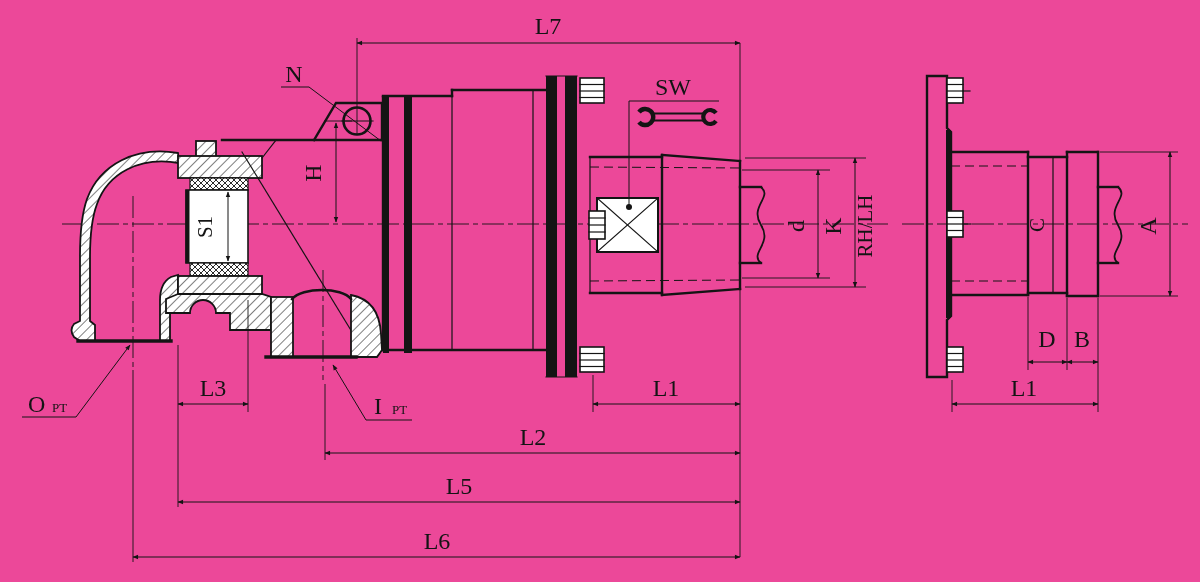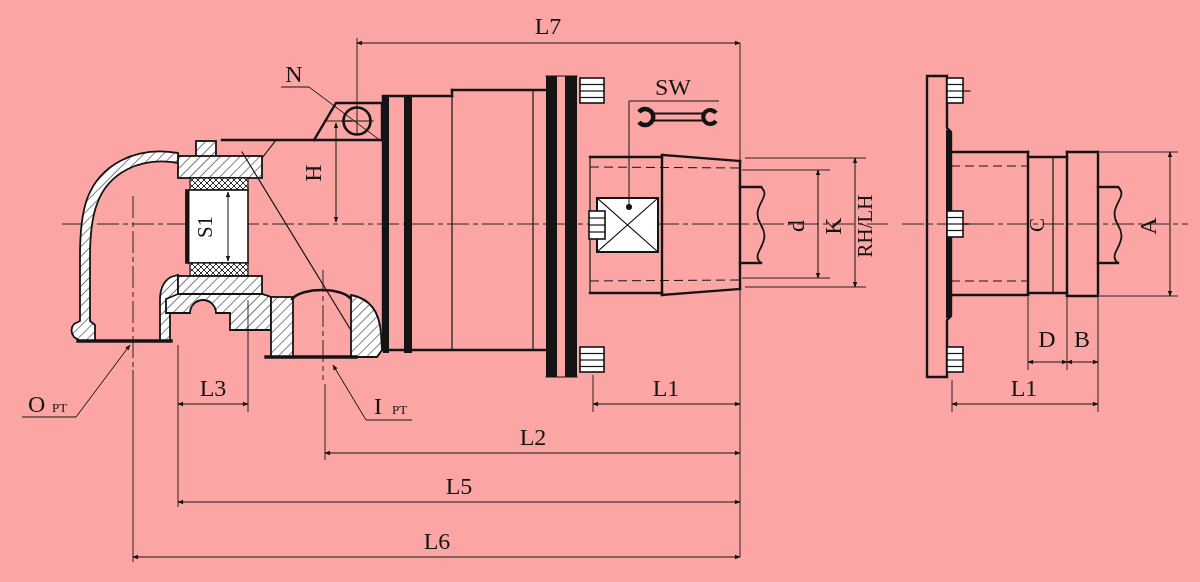--- a/index.html
+++ b/index.html
@@ -1,16 +1,16 @@
 <!DOCTYPE html>
 <html><head>
 <meta charset="utf-8">
 <style>
   html,body{margin:0;padding:0;background:#ffffff;}
-  .stage{width:1200px;height:582px;background:#fca5a5;position:relative;overflow:hidden;}
+  .stage{width:1200px;height:582px;background:#ec4899;position:relative;overflow:hidden;}
   svg{display:block;}
   .ln   {stroke:#141414;fill:none;stroke-width:2.4;stroke-linecap:square;}
   .ln-th{stroke:#141414;fill:none;stroke-width:1.2;stroke-linecap:square;}
   .ln-hv{stroke:#141414;fill:none;stroke-width:3.4;stroke-linecap:square;}
   .dim  {stroke:#141414;fill:none;stroke-width:1;}
   .ext  {stroke:#141414;fill:none;stroke-width:0.9;}
   .cl   {stroke:#141414;fill:none;stroke-width:0.9;stroke-dasharray:22 4 5 4;}
   .dash {stroke:#141414;fill:none;stroke-width:1;stroke-dasharray:9 5;}
   .solidfill{fill:#141414;stroke:none;}
   .whitefill{fill:#ffffff;stroke:#141414;stroke-width:1.6;}

